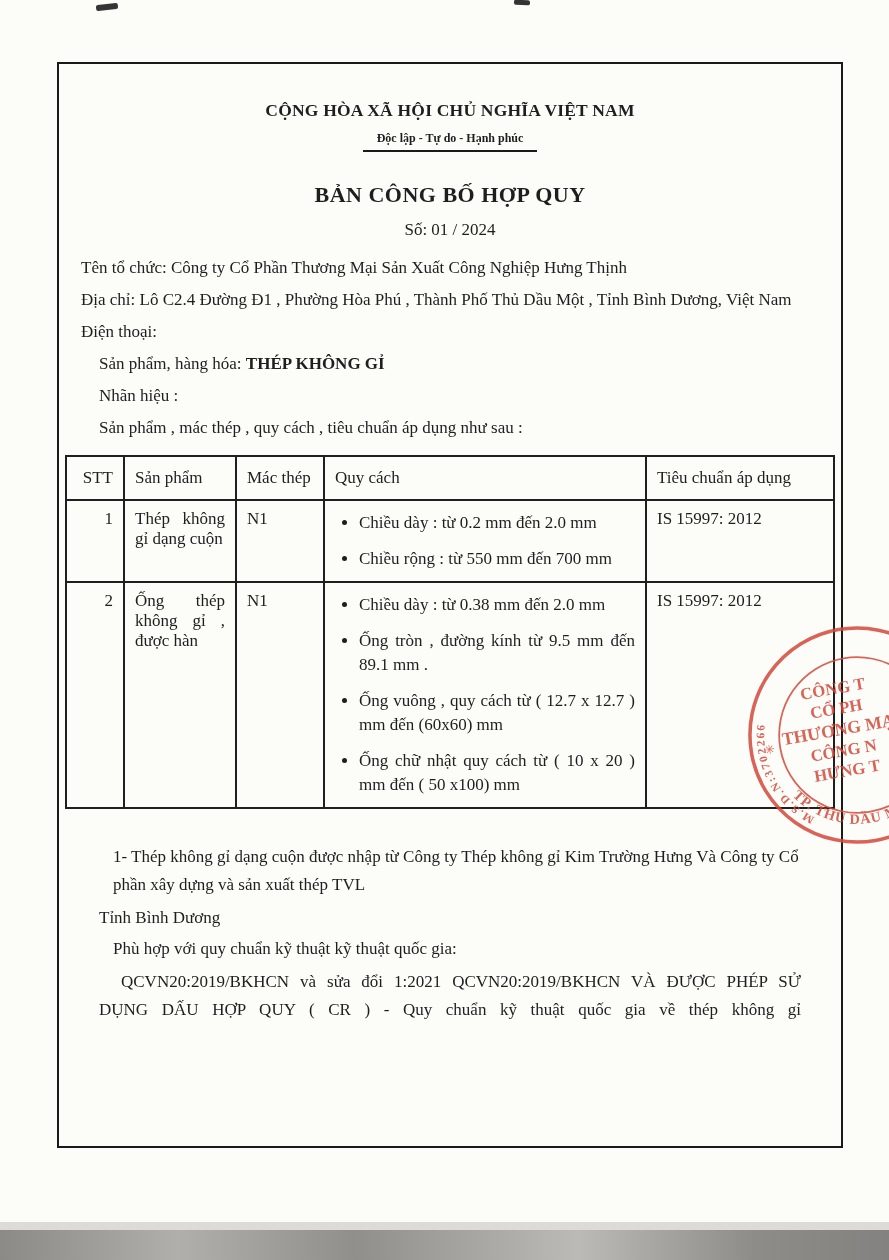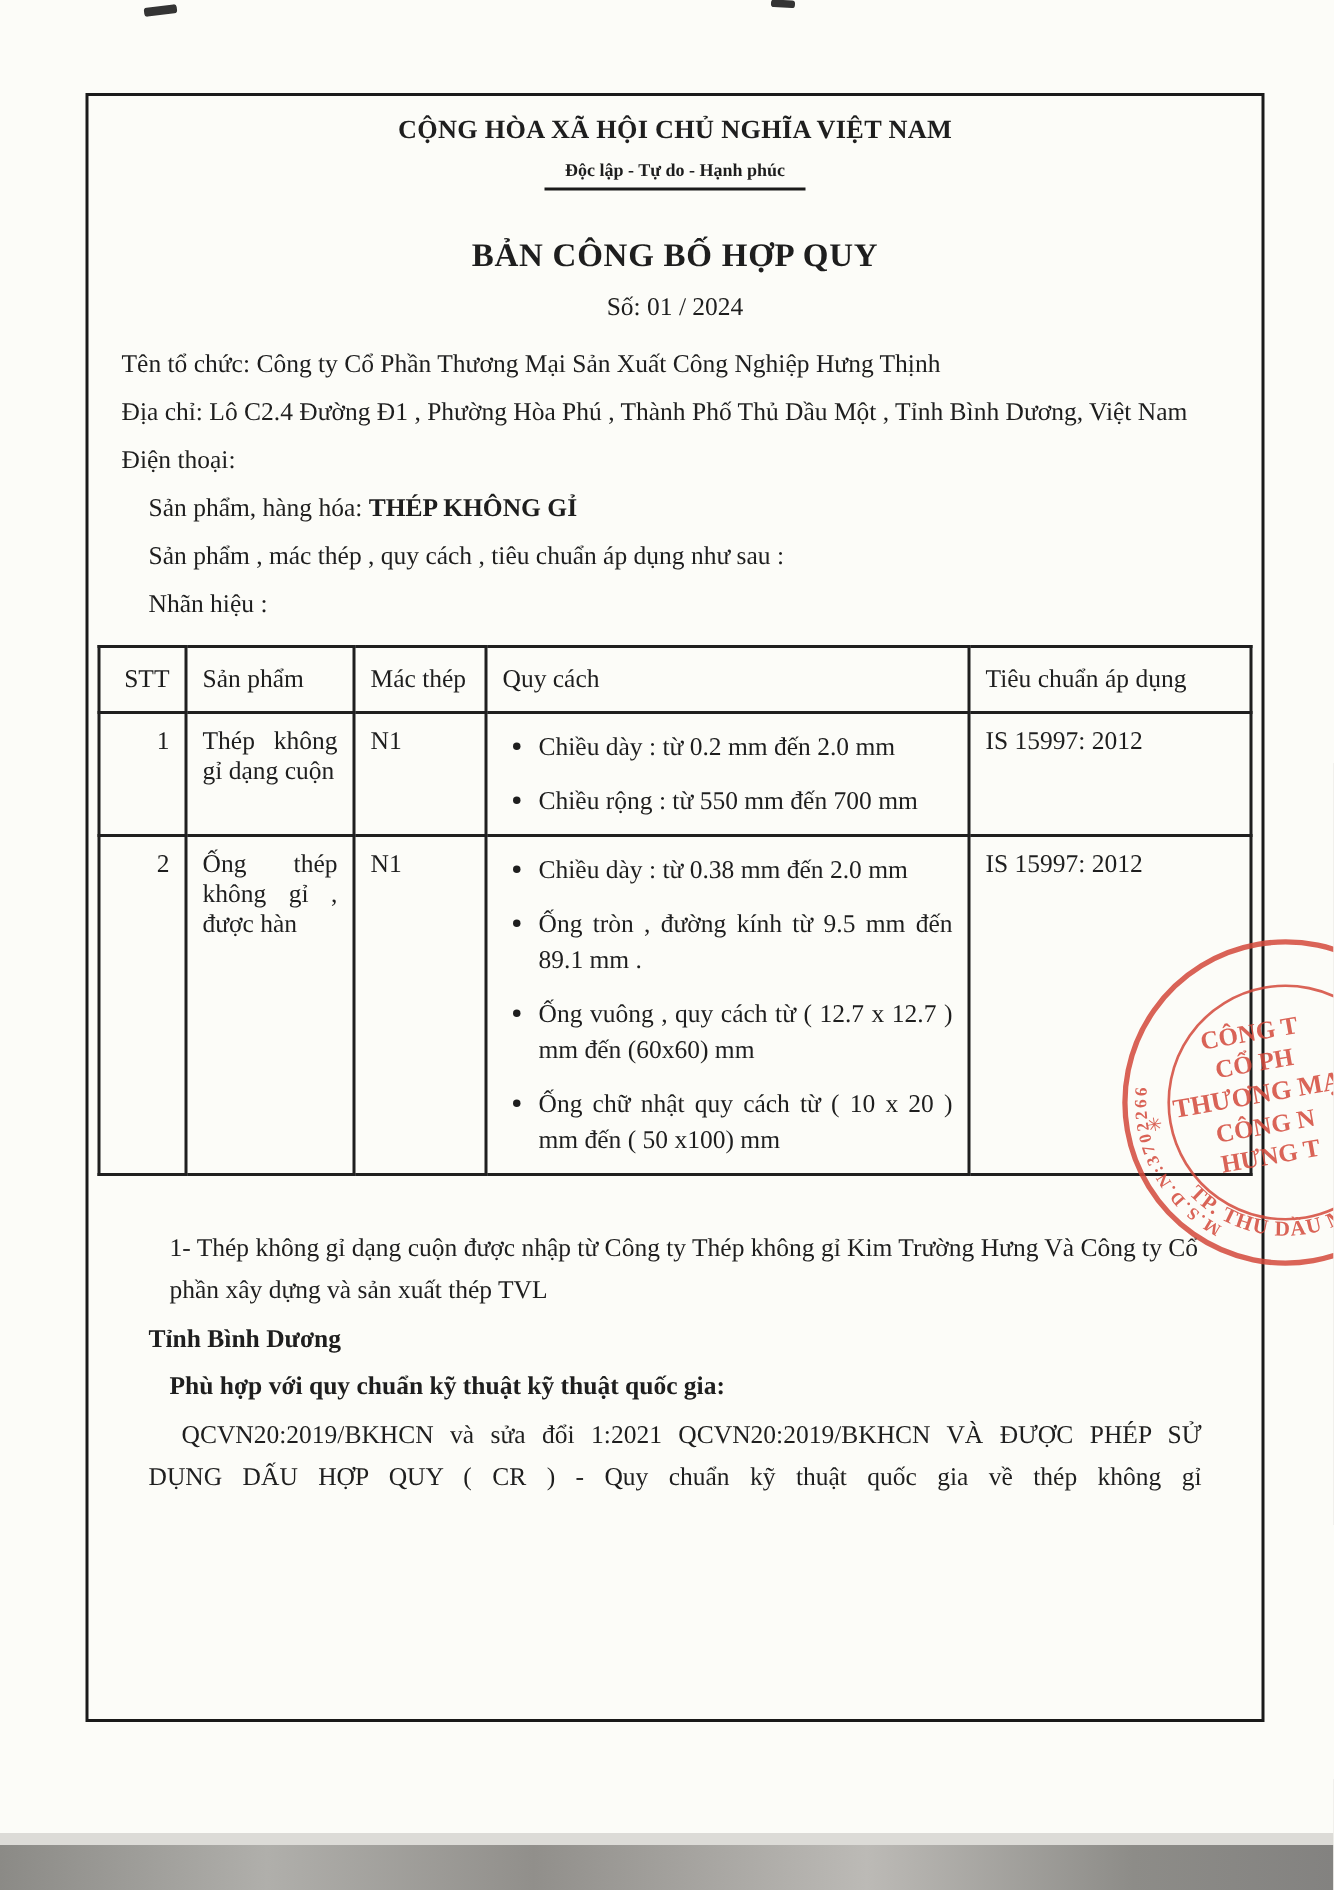--- a/index.html
+++ b/index.html
@@ -16,21 +16,21 @@
   .band-dark{
     position:absolute;left:0;top:1230px;width:889px;height:30px;
     background:linear-gradient(90deg,#8b8a86,#b0afab 20%,#918f8b 40%,#bcbab6 65%,#8d8c88 85%,#838280);
   }
   
   .border-box{
     position:absolute;left:57px;top:62px;width:786px;min-height:1086px;
     border:2px solid #1a1a1a;box-sizing:border-box;padding:12px 0 18px;
     background:transparent;
   }
-  .nat{text-align:center;font-weight:bold;font-size:17.5px;letter-spacing:.2px;}
+  .nat{text-align:center;font-weight:bold;font-size:17.5px;letter-spacing:.2px;margin-top:24px;}
   .motto-wrap{text-align:center;margin-top:7px;}
   .motto{display:inline-block;font-weight:bold;font-size:12px;border-bottom:2px solid #1a1a1a;padding:0 14px 4px;}
   .doc-title{text-align:center;font-weight:bold;font-size:22px;margin-top:30px;letter-spacing:.5px;}
   .doc-number{text-align:center;font-size:17px;margin-top:12px;}
   .tx{font-size:17px;line-height:27px;margin:5px 0;padding:0 22px;}
   .mt14{margin-top:14px;}
   .ind{padding-left:40px;}
   
   .table-wrap{margin:14px 6px 0;}
   table{width:100%;border-collapse:collapse;table-layout:fixed;font-size:17px;}
@@ -39,21 +39,21 @@
   th.c-stt,td.c-stt{text-align:right;}
   td.c-sp{text-align:justify;}
   ul.qc{margin:2px 0;padding-left:24px;}
   .qc li{margin:0 0 12px;text-align:justify;line-height:24px;}
   .qc li:last-child{margin-bottom:2px;}
   
   .notes{margin-top:34px;padding:0 40px;font-size:17px;}
   .note{line-height:27.5px;margin:6px 0;}
   .n1{margin-left:14px;}
   .n2{margin-left:14px;padding-left:24px;text-indent:-24px;}
-  .notes .plain{margin:4px 0;line-height:27px;font-weight:bold;}
+  .notes .plain{margin:4px 0;line-height:27px;}
   .conform{padding-left:14px;}
   .regulation{line-height:28px;margin:6px 0 0;text-align:justify;text-align-last:justify;text-indent:22px;word-spacing:2px;}
   
   .stamp{
     position:absolute;left:742px;top:620px;width:230px;height:230px;
     transform:rotate(-10deg);opacity:.85;pointer-events:none;z-index:4;
   }
   .stamp svg text{font-family:"Liberation Serif", serif;}
 </style>
 </head>
@@ -71,22 +71,22 @@
       <span class="motto">Độc lập - Tự do - Hạnh phúc</span>
     </div>
 
     <div class="doc-title">BẢN CÔNG BỐ HỢP QUY</div>
     <div class="doc-number">Số: 01 / 2024</div>
 
     <p class="tx mt14">Tên tổ chức: Công ty Cổ Phần Thương Mại Sản Xuất Công Nghiệp Hưng Thịnh</p>
     <p class="tx">Địa chỉ: Lô C2.4 Đường Đ1 , Phường Hòa Phú , Thành Phố Thủ Dầu Một , Tỉnh Bình Dương, Việt Nam</p>
     <p class="tx">Điện thoại:</p>
     <p class="tx ind"><span>Sản phẩm, hàng hóa:</span>&nbsp;<strong>THÉP KHÔNG GỈ</strong></p>
+    <p class="tx ind">Nhãn hiệu :</p>
     <p class="tx ind">Sản phẩm , mác thép , quy cách , tiêu chuẩn áp dụng như sau :</p>
-    <p class="tx ind">Nhãn hiệu :</p>
 
     <div class="table-wrap">
       <table>
         <colgroup>
           <col style="width:58px">
             <col style="width:112px">
             <col style="width:88px">
             <col style="width:322px">
             <col>
         </colgroup>

